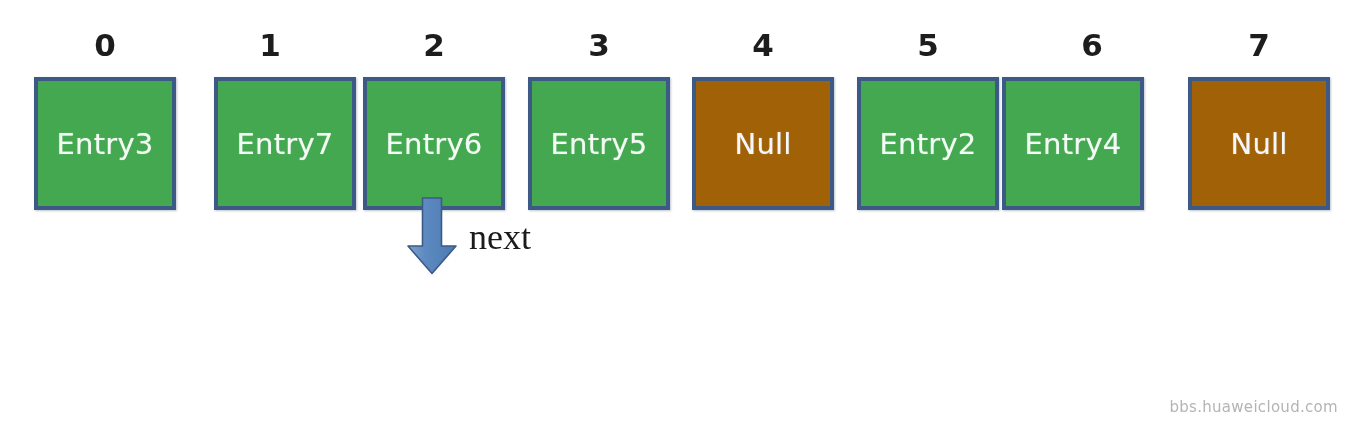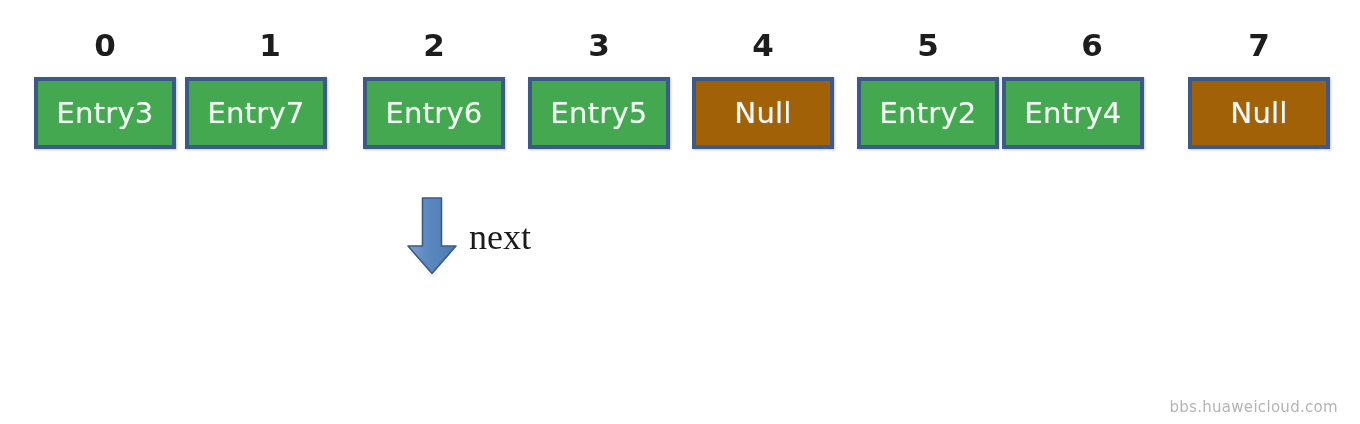--- a/index.html
+++ b/index.html
@@ -35,21 +35,21 @@
     font-weight: 600;
     color: #1d1d1d;
     letter-spacing: 0px;
     font-family: "DejaVu Sans", "Liberation Sans", sans-serif;
   }
 
   
   .cell {
     position: absolute;
     width: 142px;
-    height: 72px;
+    height: 133px;
     top: 77px;
     box-sizing: border-box;
     border: 4px solid #3d5a87;
     display: flex;
     align-items: center;
     justify-content: center;
     box-shadow: 1px 1px 2px rgba(120,130,150,0.45);
   }
   .cell .cell-text {
     font-size: 29px;
@@ -128,21 +128,21 @@
     <div class="index-label" style="left:692px">4</div>
     <div class="index-label" style="left:857px">5</div>
     <div class="index-label" style="left:1021px">6</div>
     <div class="index-label" style="left:1188px">7</div>
   </div>
 
   <div>
     <div class="cell green" style="left:34px">
       <span class="cell-text">Entry3</span>
     </div>
-    <div class="cell green" style="left:185px">
+    <div class="cell green" style="left:214px">
       <span class="cell-text">Entry7</span>
     </div>
     <div class="cell green" style="left:363px">
       <span class="cell-text">Entry6</span>
     </div>
     <div class="cell green" style="left:528px">
       <span class="cell-text">Entry5</span>
     </div>
     <div class="cell blue" style="left:692px">
       <span class="cell-text">Null</span>

